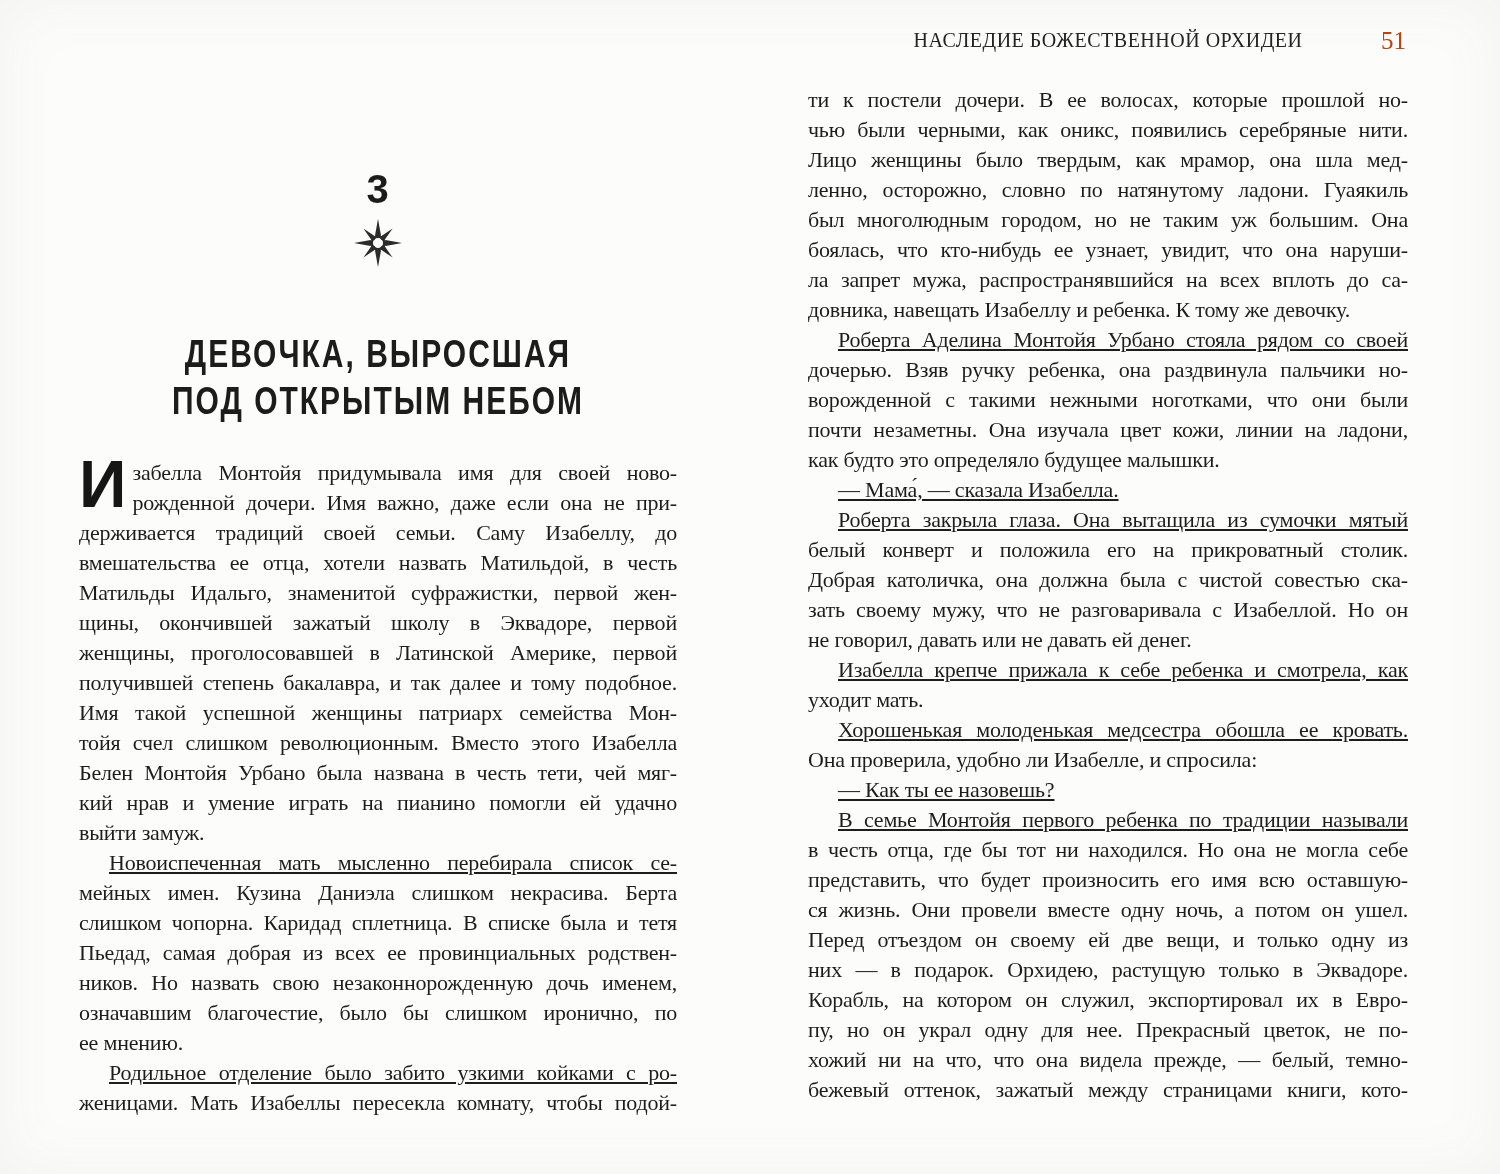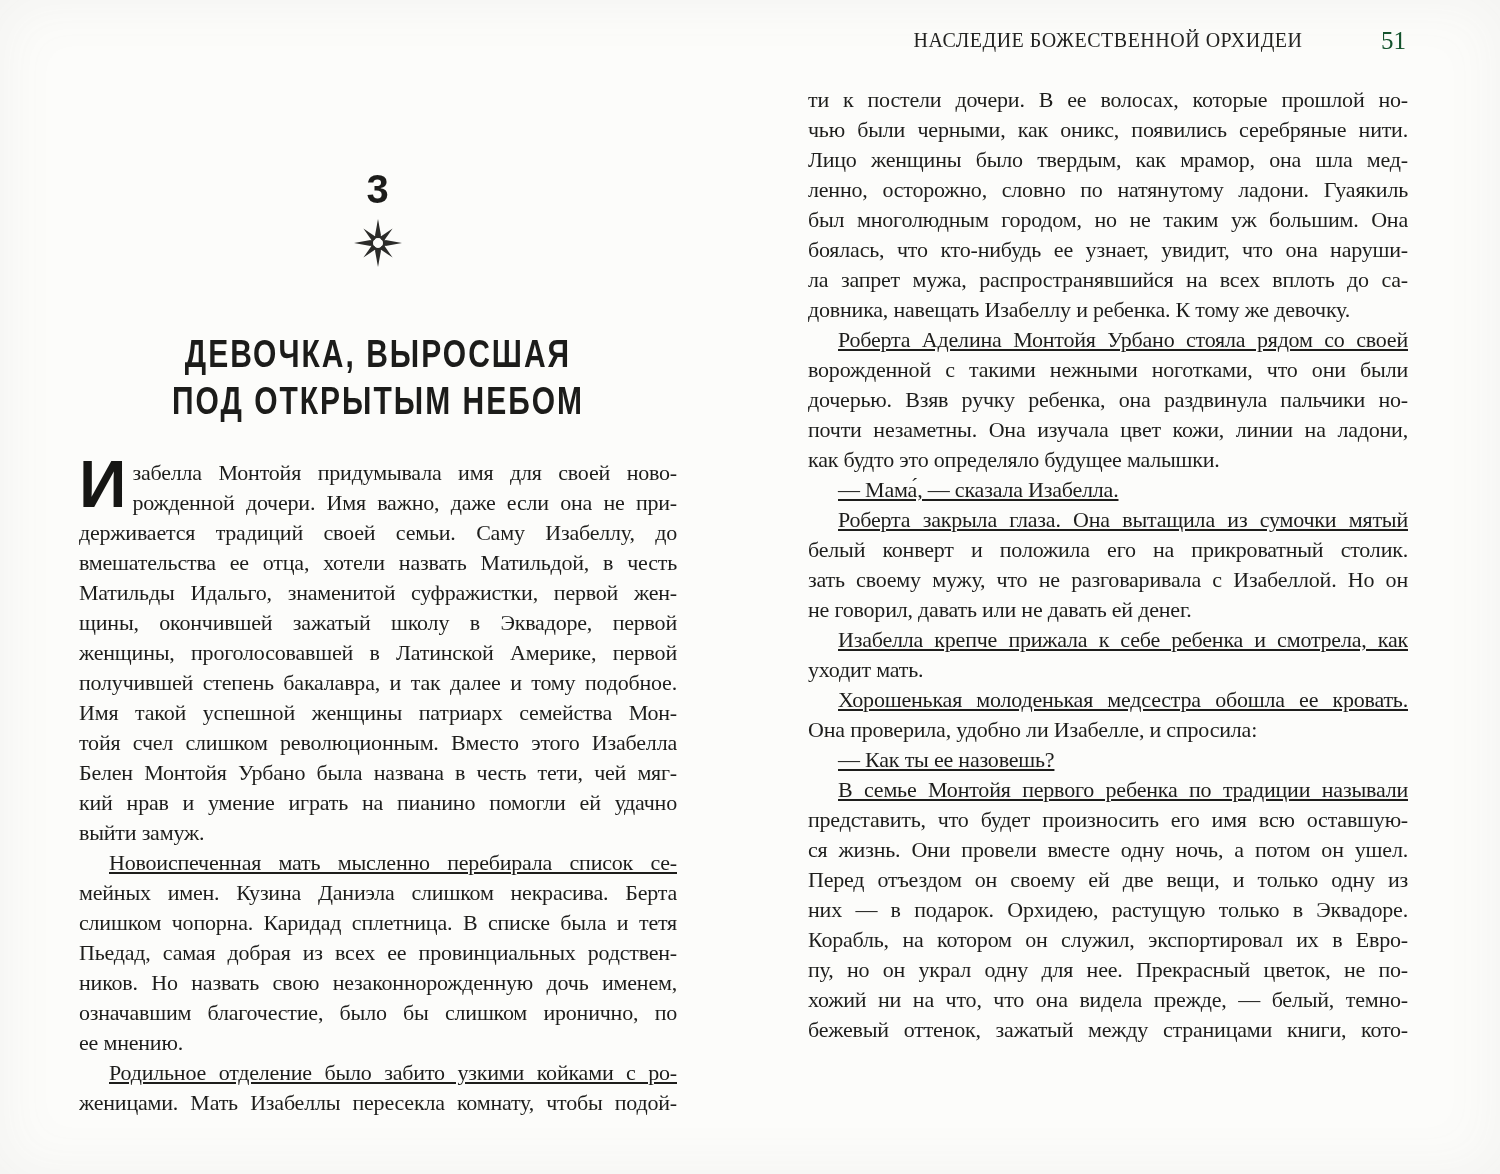--- a/index.html
+++ b/index.html
@@ -40,21 +40,21 @@
   
   .running-header {
     position:absolute; top:29px; left:0; width:100%;
     text-align:center;
     font-size:20px; letter-spacing:0.5px;
     color:#242422;
     white-space:nowrap;
   }
   .page-number {
     position:absolute; top:26px; right:2px;
-    font-size:25px; line-height:30px; color:#14532d;
+    font-size:25px; line-height:30px; color:#c2410c;
   }
 
   
   .body-text { position:absolute; left:0; width:100%; }
   .body-left  { top:458px; }
   .body-right { top:85px; }
 
   .paragraph { margin:0; }
   .line {
     font-size:22px; letter-spacing:-0.2px;
@@ -155,47 +155,49 @@
           <div class="line">чью были черными, как оникс, появились серебряные нити.</div>
           <div class="line">Лицо женщины было твердым, как мрамор, она шла мед-</div>
           <div class="line">ленно, осторожно, словно по натянутому ладони. Гуаякиль</div>
           <div class="line">был многолюдным городом, но не таким уж большим. Она</div>
           <div class="line">боялась, что кто-нибудь ее узнает, увидит, что она наруши-</div>
           <div class="line">ла запрет мужа, распространявшийся на всех вплоть до са-</div>
           <div class="line final">довника, навещать Изабеллу и ребенка. К тому же девочку.</div>
         </div>
         <div class="paragraph">
           <div class="line indent">Роберта Аделина Монтойя Урбано стояла рядом со своей</div>
+          <div class="line">дочерью. Взяв ручку ребенка, она раздвинула пальчики но-</div>
           <div class="line">ворожденной с такими нежными ноготками, что они были</div>
-          <div class="line">дочерью. Взяв ручку ребенка, она раздвинула пальчики но-</div>
           <div class="line">почти незаметны. Она изучала цвет кожи, линии на ладони,</div>
           <div class="line final">как будто это определяло будущее малышки.</div>
         </div>
         <div class="paragraph">
           <div class="line final indent">— Мама́, — сказала Изабелла.</div>
         </div>
         <div class="paragraph">
           <div class="line indent">Роберта закрыла глаза. Она вытащила из сумочки мятый</div>
           <div class="line">белый конверт и положила его на прикроватный столик.</div>
+          <div class="line">Добрая католичка, она должна была с чистой совестью ска-</div>
           <div class="line">зать своему мужу, что не разговаривала с Изабеллой. Но он</div>
           <div class="line final">не говорил, давать или не давать ей денег.</div>
         </div>
         <div class="paragraph">
           <div class="line indent">Изабелла крепче прижала к себе ребенка и смотрела, как</div>
           <div class="line final">уходит мать.</div>
         </div>
         <div class="paragraph">
           <div class="line indent">Хорошенькая молоденькая медсестра обошла ее кровать.</div>
           <div class="line final">Она проверила, удобно ли Изабелле, и спросила:</div>
         </div>
         <div class="paragraph">
           <div class="line final indent">— Как ты ее назовешь?</div>
         </div>
         <div class="paragraph">
           <div class="line indent">В семье Монтойя первого ребенка по традиции называли</div>
+          <div class="line">в честь отца, где бы тот ни находился. Но она не могла себе</div>
           <div class="line">представить, что будет произносить его имя всю оставшую-</div>
           <div class="line">ся жизнь. Они провели вместе одну ночь, а потом он ушел.</div>
           <div class="line">Перед отъездом он своему ей две вещи, и только одну из</div>
           <div class="line">них — в подарок. Орхидею, растущую только в Эквадоре.</div>
           <div class="line">Корабль, на котором он служил, экспортировал их в Евро-</div>
           <div class="line">пу, но он украл одну для нее. Прекрасный цветок, не по-</div>
           <div class="line">хожий ни на что, что она видела прежде, — белый, темно-</div>
           <div class="line">бежевый оттенок, зажатый между страницами книги, кото-</div>
         </div>
       </div>

